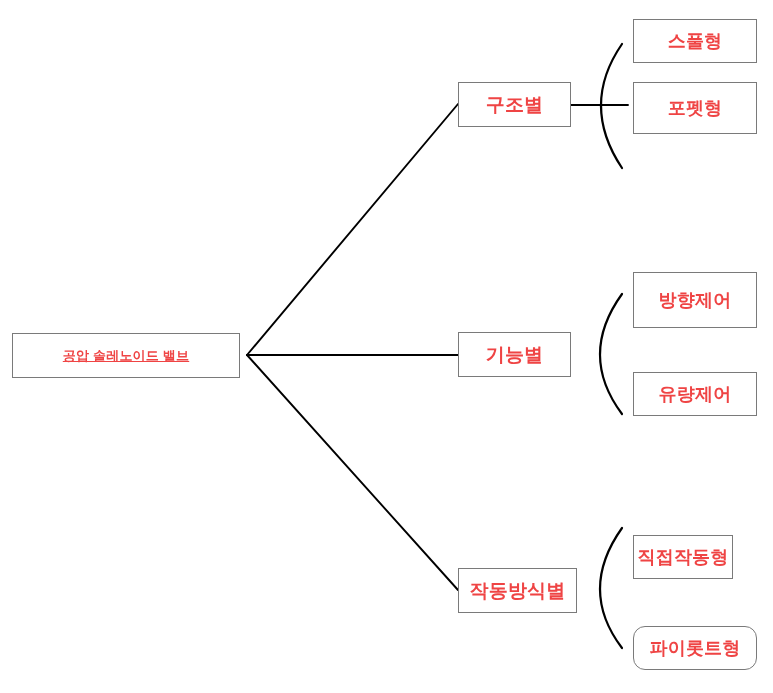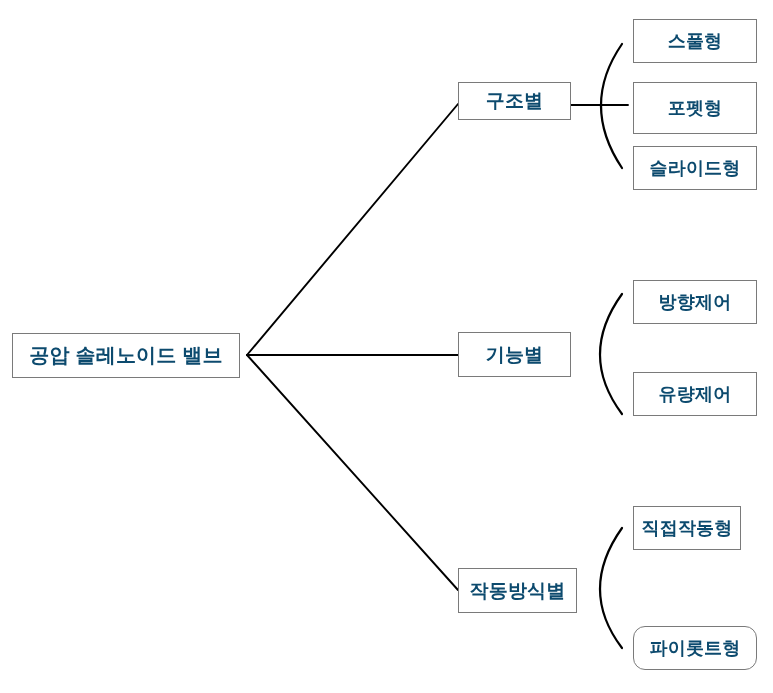--- a/index.html
+++ b/index.html
@@ -24,28 +24,29 @@
     pointer-events: none;
   }
   .node {
     position: absolute;
     box-sizing: border-box;
     display: flex;
     align-items: center;
     justify-content: center;
     background: #ffffff;
     border: 1.6px solid #7a7a7a;
-    color: #0c4a6e;
+    color: #ef4444;
     font-weight: bold;
     letter-spacing: 0.2px;
     white-space: nowrap;
     z-index: 2;
   }
   .node-root {
-    font-size: 20px;
+    font-size: 13px;
+    text-decoration: underline;
   }
   .node-category {
     font-size: 19px;
   }
   .node-leaf {
     font-size: 18px;
   }
 </style>
 </head>
 <body>
@@ -61,29 +62,28 @@
     <path d="M 622 44 Q 580 105 622 168" fill="none" stroke="#000000" stroke-width="2.2" stroke-linecap="round"></path>
     <line x1="571" y1="105" x2="628" y2="105" stroke="#000000" stroke-width="1.9" stroke-linecap="round"></line>
 
     <path d="M 622 294 Q 578 355 622 414" fill="none" stroke="#000000" stroke-width="2.2" stroke-linecap="round"></path>
 
     <path d="M 622 528 Q 578 590 622 648" fill="none" stroke="#000000" stroke-width="2.2" stroke-linecap="round"></path>
   </svg>
 
   <div class="node node-root" style="left:12px; top:333px; width:228px; height:45px;">공압 솔레노이드 밸브</div>
 
-  <div class="node node-category" style="left:458px; top:82px; width:113px; height:38px;">구조별</div>
+  <div class="node node-category" style="left:458px; top:82px; width:113px; height:45px;">구조별</div>
 
   <div class="node node-category" style="left:458px; top:332px; width:113px; height:45px;">기능별</div>
 
   <div class="node node-category" style="left:458px; top:568px; width:119px; height:45px;">작동방식별</div>
 
   <div class="node node-leaf" style="left:633px; top:19px; width:124px; height:44px;">스풀형</div>
   <div class="node node-leaf" style="left:633px; top:82px; width:124px; height:52px;">포펫형</div>
-  <div class="node node-leaf" style="left:633px; top:146px; width:124px; height:44px;">슬라이드형</div>
 
-  <div class="node node-leaf" style="left:633px; top:280px; width:124px; height:44px;">방향제어</div>
+  <div class="node node-leaf" style="left:633px; top:272px; width:124px; height:56px;">방향제어</div>
   <div class="node node-leaf" style="left:633px; top:372px; width:124px; height:44px;">유량제어</div>
 
-  <div class="node node-leaf" style="left:633px; top:506px; width:108px; height:44px;">직접작동형</div>
+  <div class="node node-leaf" style="left:633px; top:535px; width:100px; height:44px;">직접작동형</div>
   <div class="node node-leaf" style="left:633px; top:626px; width:124px; height:44px;border-radius:12px;">파이롯트형</div>
 
 </div>
 
 </body></html>

